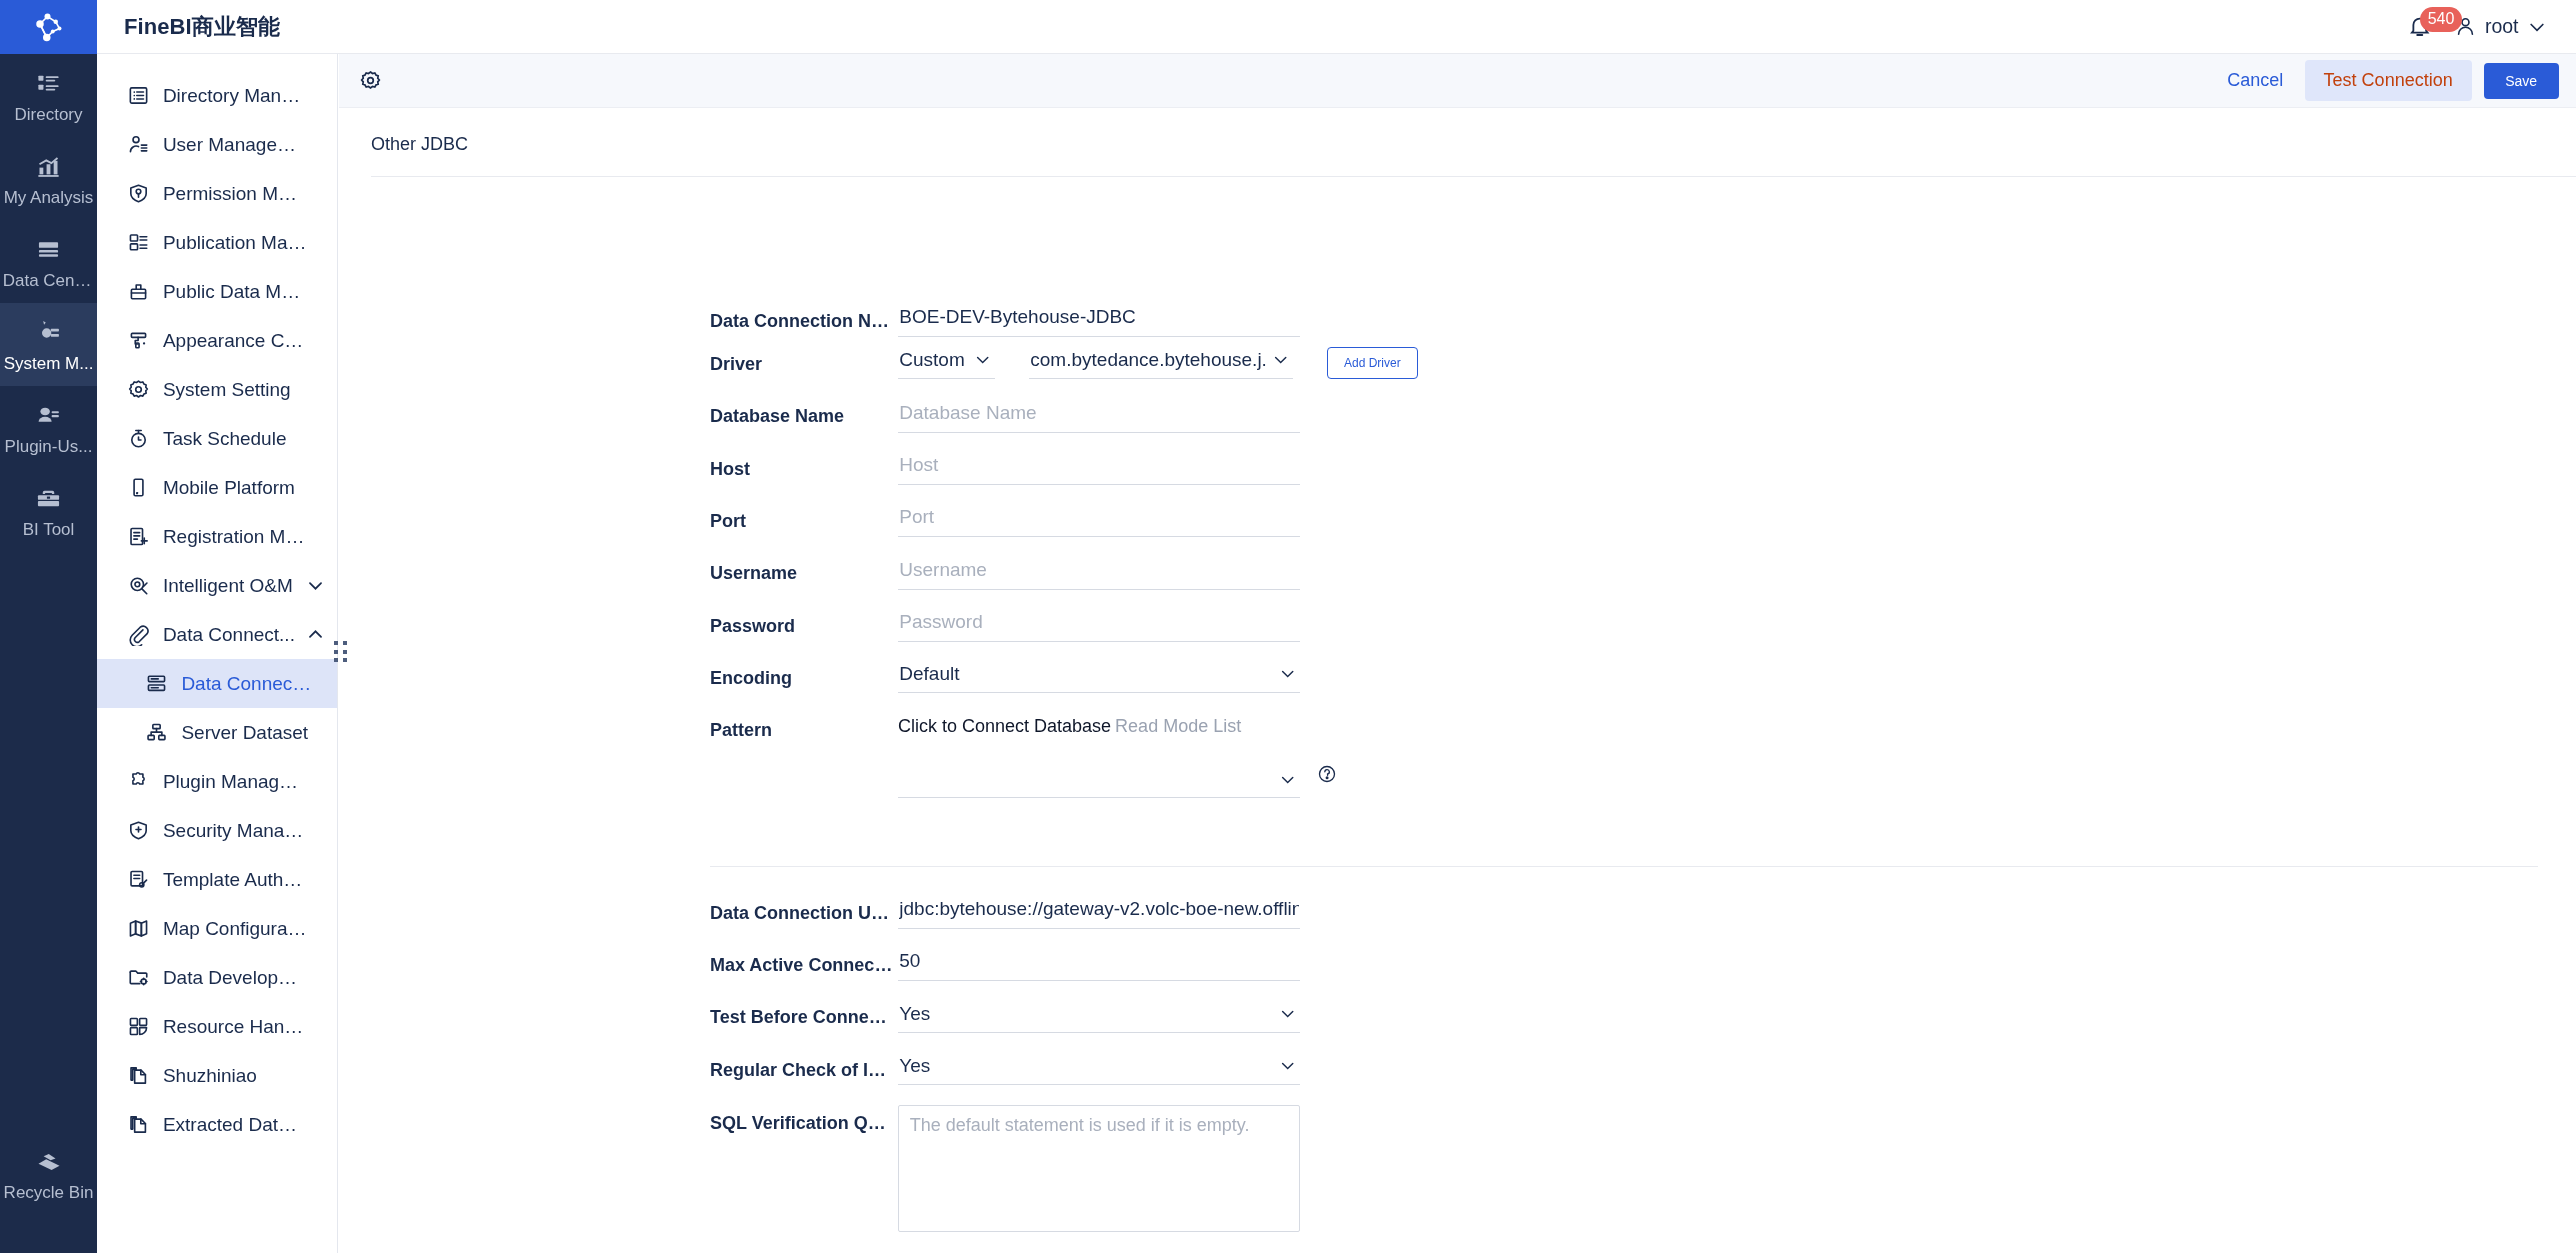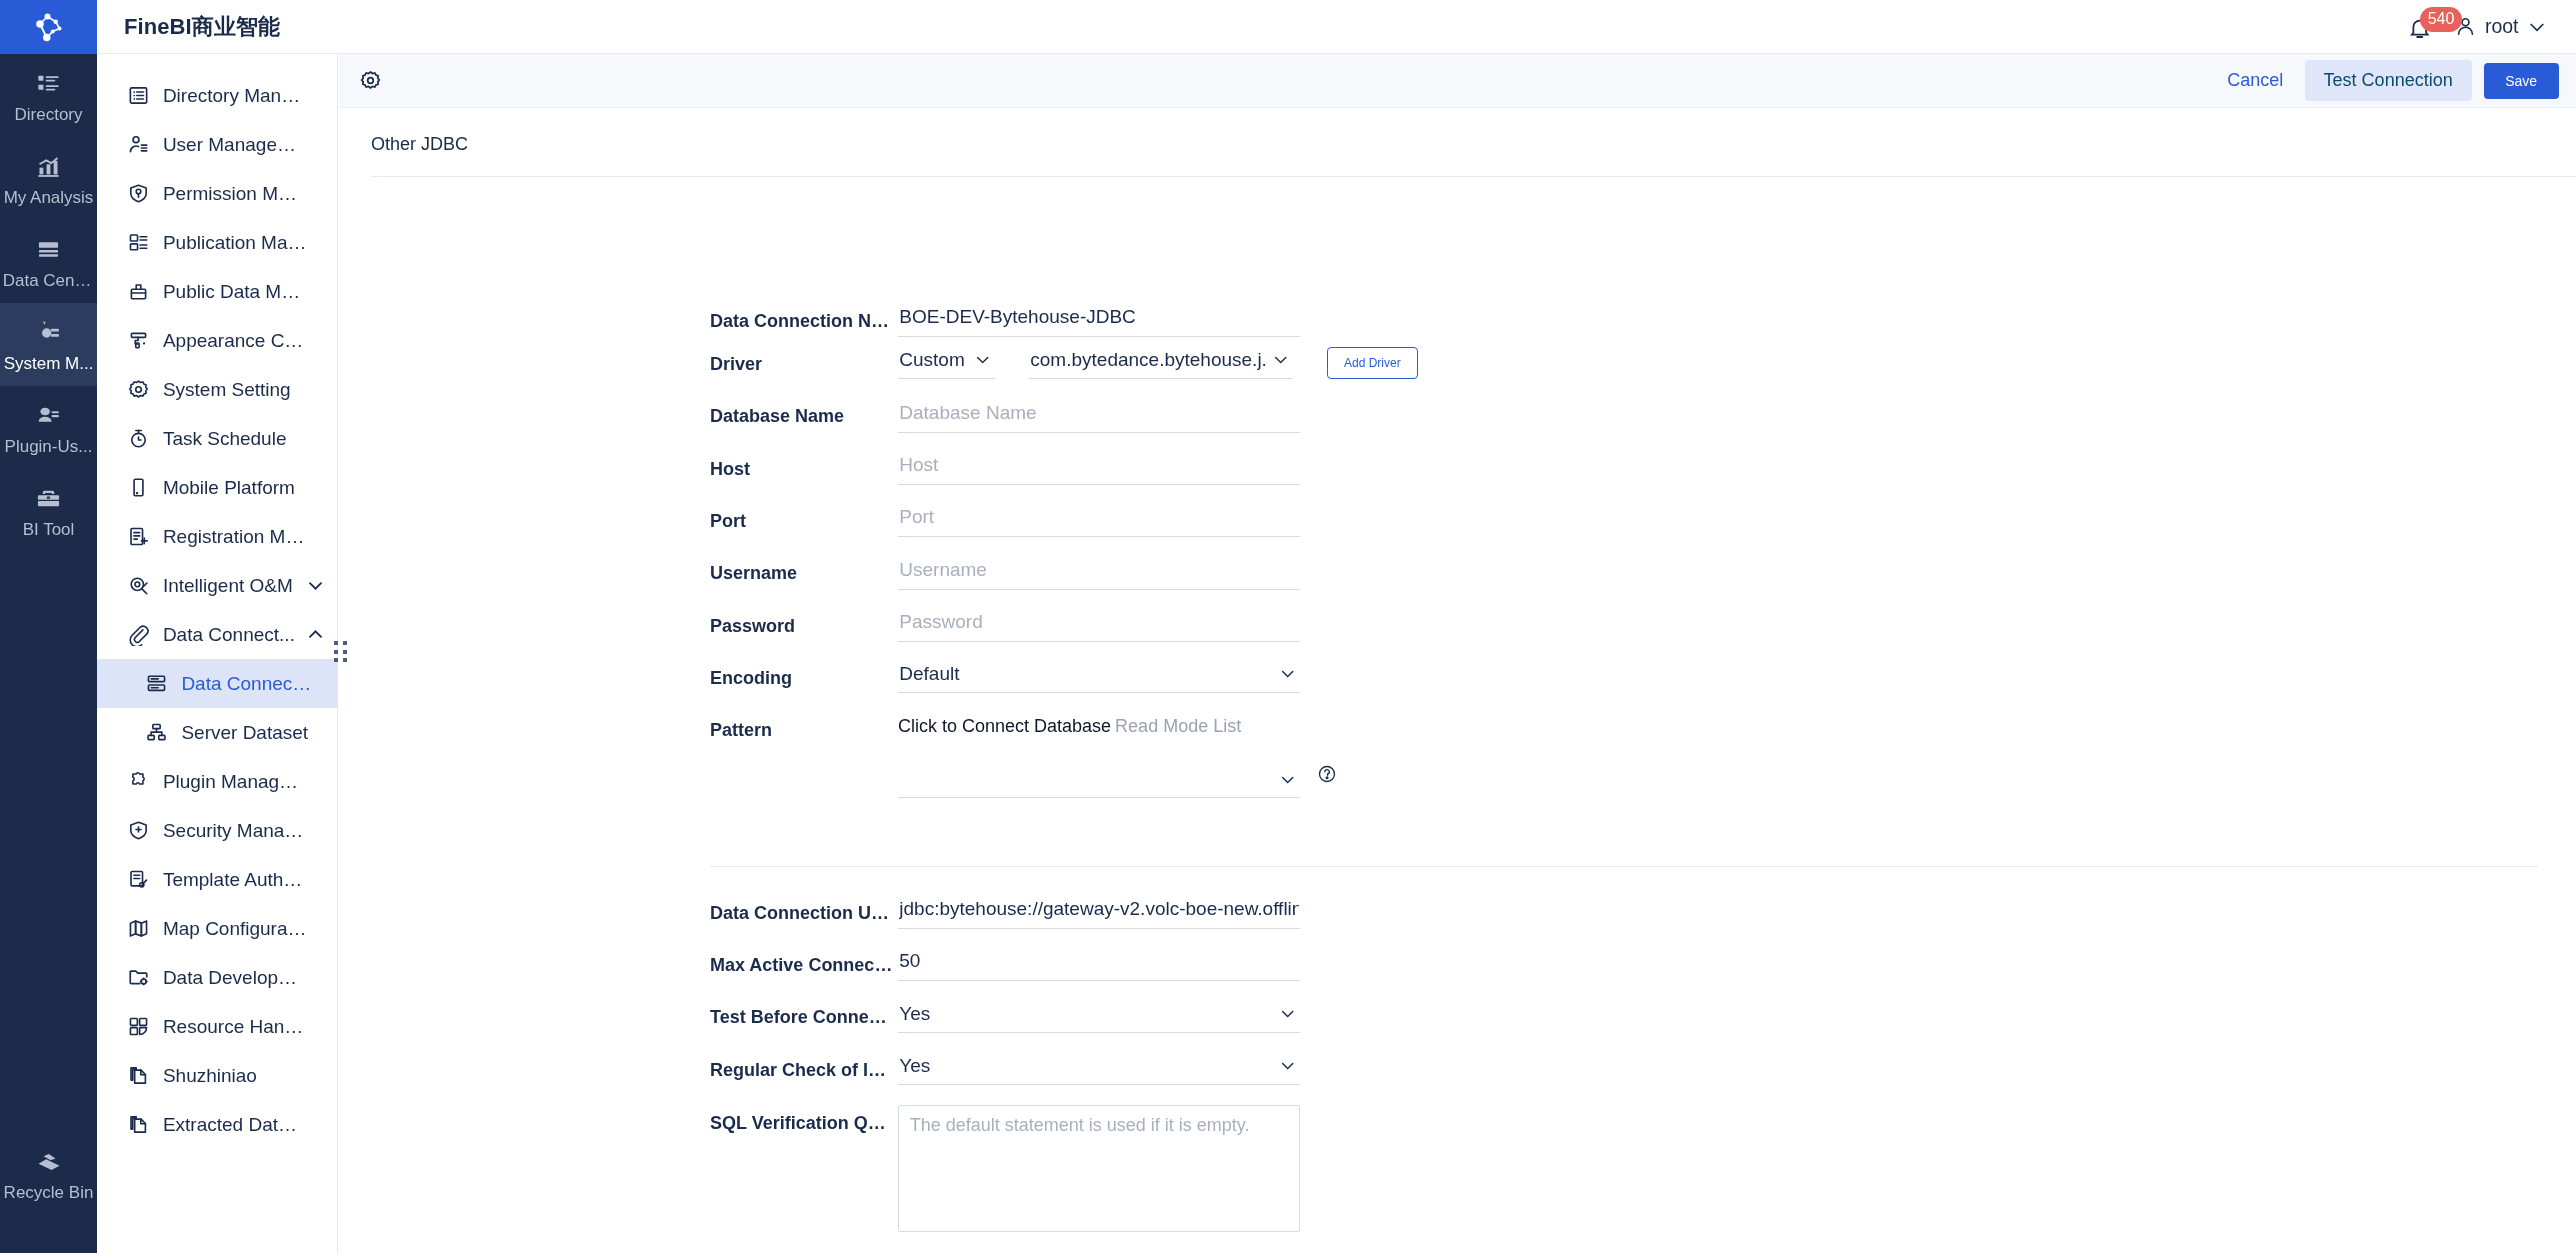--- a/index.html
+++ b/index.html
@@ -23,21 +23,21 @@
     display: flex; align-items: center; justify-content: center; flex: none;
   }
   .app-title {
     font-size: 22px; font-weight: bold; color: #1a2b4c;
     margin-left: 27px; letter-spacing: 0.1px;
   }
   .topbar-right {
     margin-left: auto; display: flex; align-items: center;
     gap: 19px; padding-right: 29.5px; height: 54px;
   }
-  .bell-wrap { position: relative; width: 28px; height: 31px; display:flex; align-items:flex-end; }
+  .bell-wrap { position: relative; width: 28px; height: 31px; display:flex; align-items:center; }
   .badge {
     position: absolute; left: 13.4px; top: -4px;
     background: #e8615a; color: #fff; font-size: 16px; line-height: 1;
     padding: 4px 7.4px 4.7px; border-radius: 13.4px; font-weight: 400;
     white-space: nowrap;
   }
   .user-chunk { display: flex; align-items: center; gap: 8px; }
   .user-name { font-size: 19.5px; color: #1a2b4c; }
 
   
@@ -107,21 +107,21 @@
     height: 54px; background: #f6f8fc; display: flex; align-items: center;
     padding: 0 17.4px 0 16px; border-bottom: 0.7px solid #eceef3;
   }
   .gear-btn { width: 31px; height: 31px; display: flex; align-items: center; justify-content: center; cursor: pointer; }
   .act-right { margin-left: auto; display: flex; align-items: center; gap: 0; }
   .btn-link {
     font-size: 18px; color: #2a5bd7; background: none; border: none;
     padding: 9.4px 17.4px; cursor: pointer; font-family: inherit;
   }
   .btn-soft {
-    font-size: 18px; color: #0c4a6e; background: #dfe6fa; border: none;
+    font-size: 18px; color: #c2410c; background: #dfe6fa; border: none;
     border-radius: 4px; padding: 10px 19px; cursor: pointer;
     font-family: inherit; margin-left: 4px;
   }
   .btn-primary {
     font-size: 14px; color: #ffffff; background: #2a5bd7; border: none;
     border-radius: 4px; padding: 10px 21.5px; cursor: pointer;
     font-family: inherit; margin-left: 12px;
   }
 
   .section-title {

